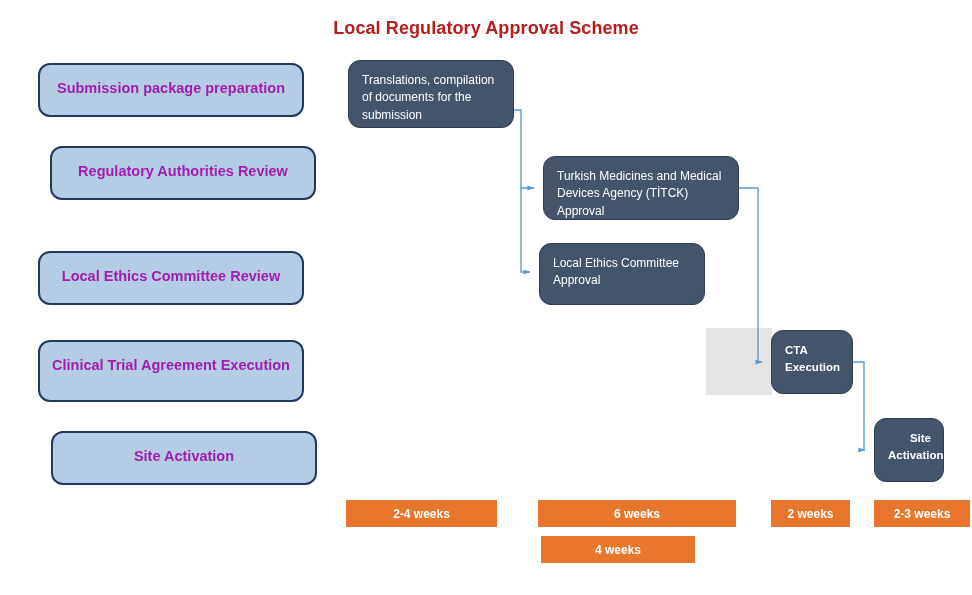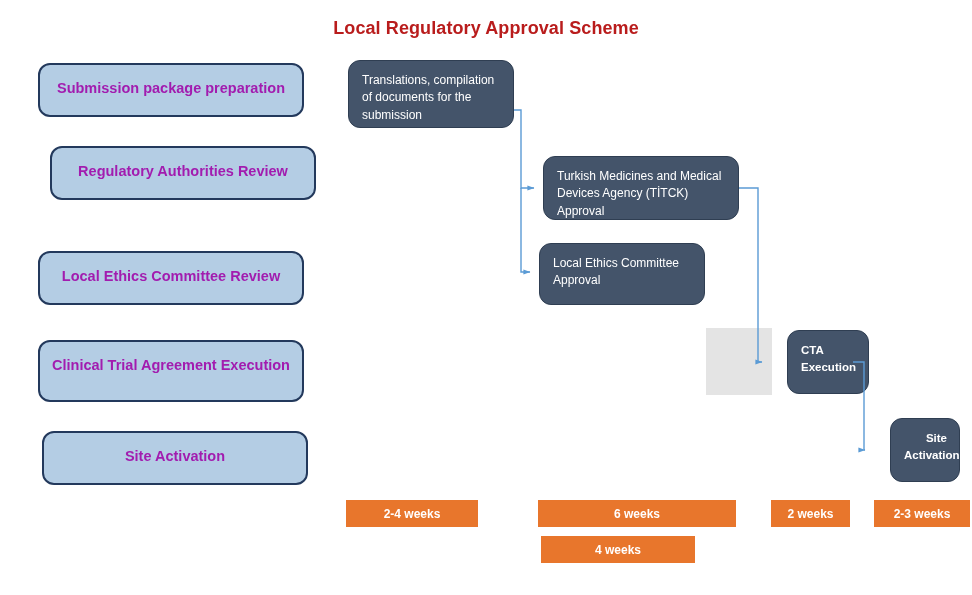--- a/index.html
+++ b/index.html
@@ -60,21 +60,20 @@
     border-radius: 12px;
     color: #ffffff;
     font-size: 12px;
     line-height: 1.45;
     padding: 11px 12px 0 13px;
     text-align: left;
   }
   .proc.small {
     font-size: 11.5px;
     font-weight: bold;
-    margin-left: 16px;
   }
 
   
   .gray-block {
     position: absolute;
     background: #e4e4e4;
   }
 
   
   .duration {
@@ -117,21 +116,21 @@
   </div>
 
   <div class="stage" style="left:38px; top:251px; width:266px; height:54px;">
     <span>Local Ethics Committee Review</span>
   </div>
 
   <div class="stage" style="left:38px; top:340px; width:266px; height:62px;">
     <span>Clinical Trial Agreement Execution</span>
   </div>
 
-  <div class="stage" style="left:42px; top:431px; width:266px; height:54px;">
+  <div class="stage" style="left:51px; top:431px; width:266px; height:54px;">
     <span>Site Activation</span>
   </div>
 
   <div class="proc" style="left:348px; top:60px; width:166px; height:68px;">
     <span>Translations, compilation of documents for the submission</span>
   </div>
 
   <div class="proc" style="left:543px; top:156px; width:196px; height:64px;">
     <span>Turkish Medicines and Medical Devices Agency (TİTCK) Approval</span>
   </div>
@@ -141,21 +140,21 @@
   </div>
 
   <div class="proc small" style="left:771px; top:330px; width:82px; height:64px;">
     <span>CTA Execution</span>
   </div>
 
   <div class="proc small" style="left:874px; top:418px; width:70px; height:64px;text-align:right;">
     <span>Site Activations</span>
   </div>
 
-  <div class="duration" style="left:346px; top:500px; width:132px; height:27px;">
+  <div class="duration" style="left:346px; top:500px; width:151px; height:27px;">
     <span>2-4 weeks</span>
   </div>
 
   <div class="duration" style="left:538px; top:500px; width:198px; height:27px;">
     <span>6 weeks</span>
   </div>
 
   <div class="duration" style="left:541px; top:536px; width:154px; height:27px;">
     <span>4 weeks</span>
   </div>

